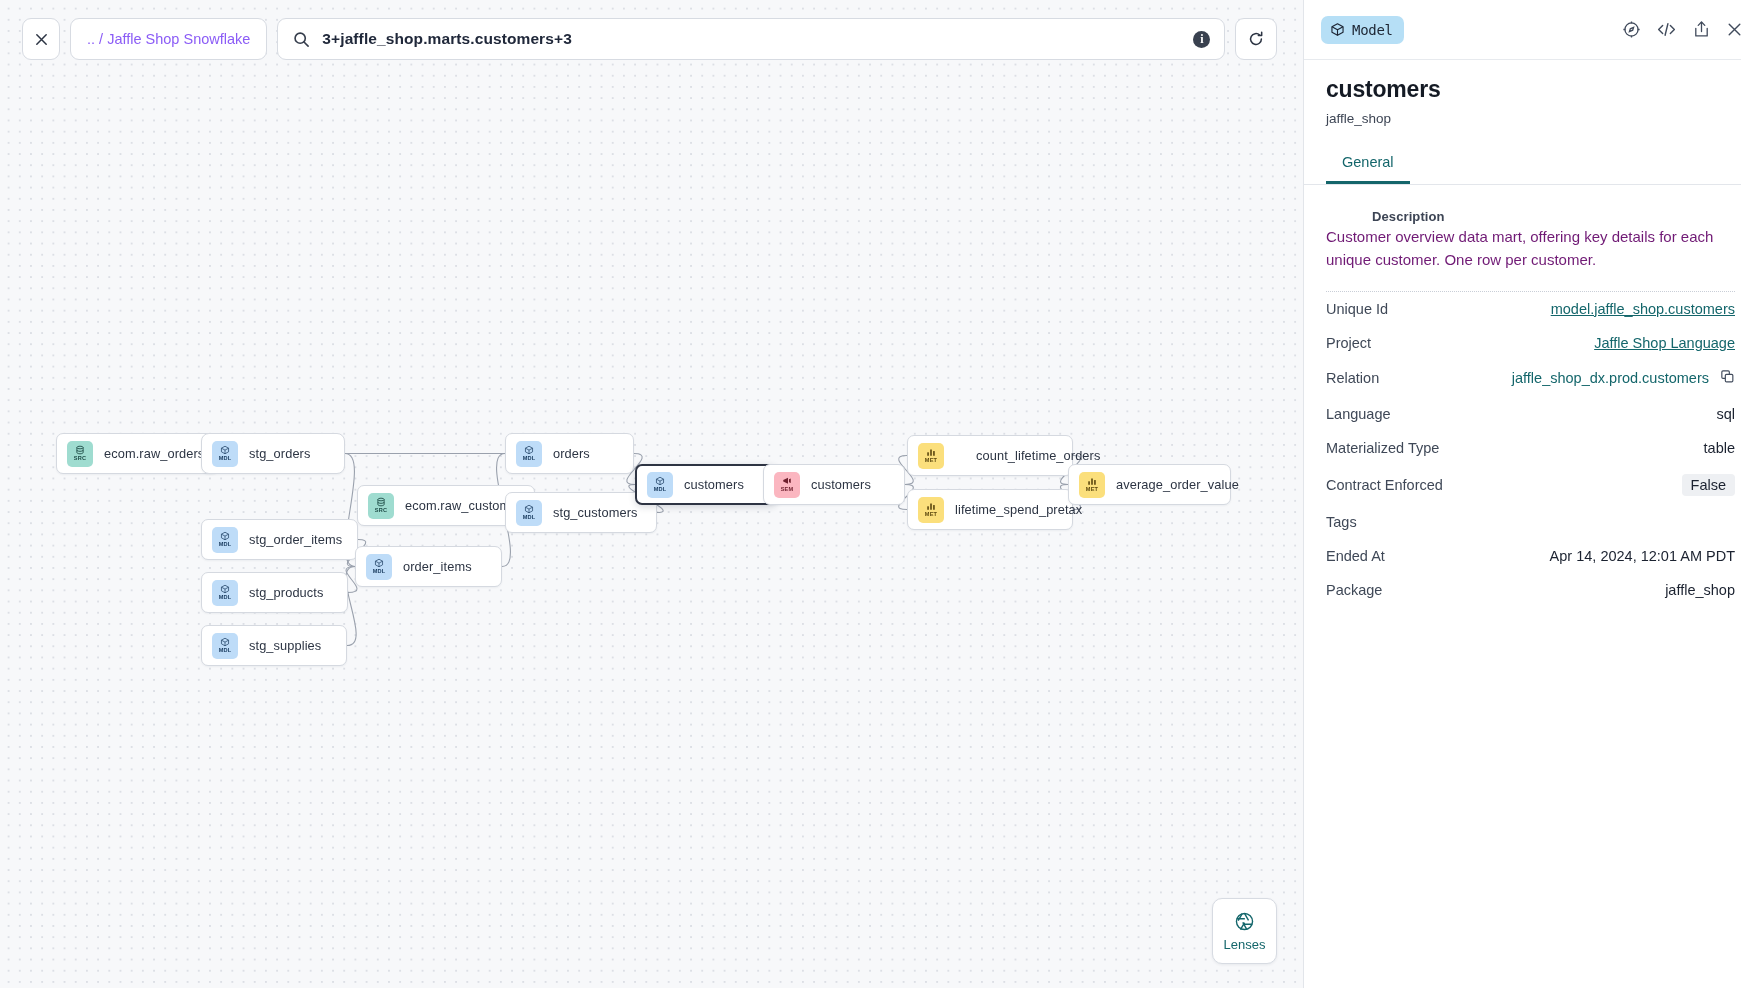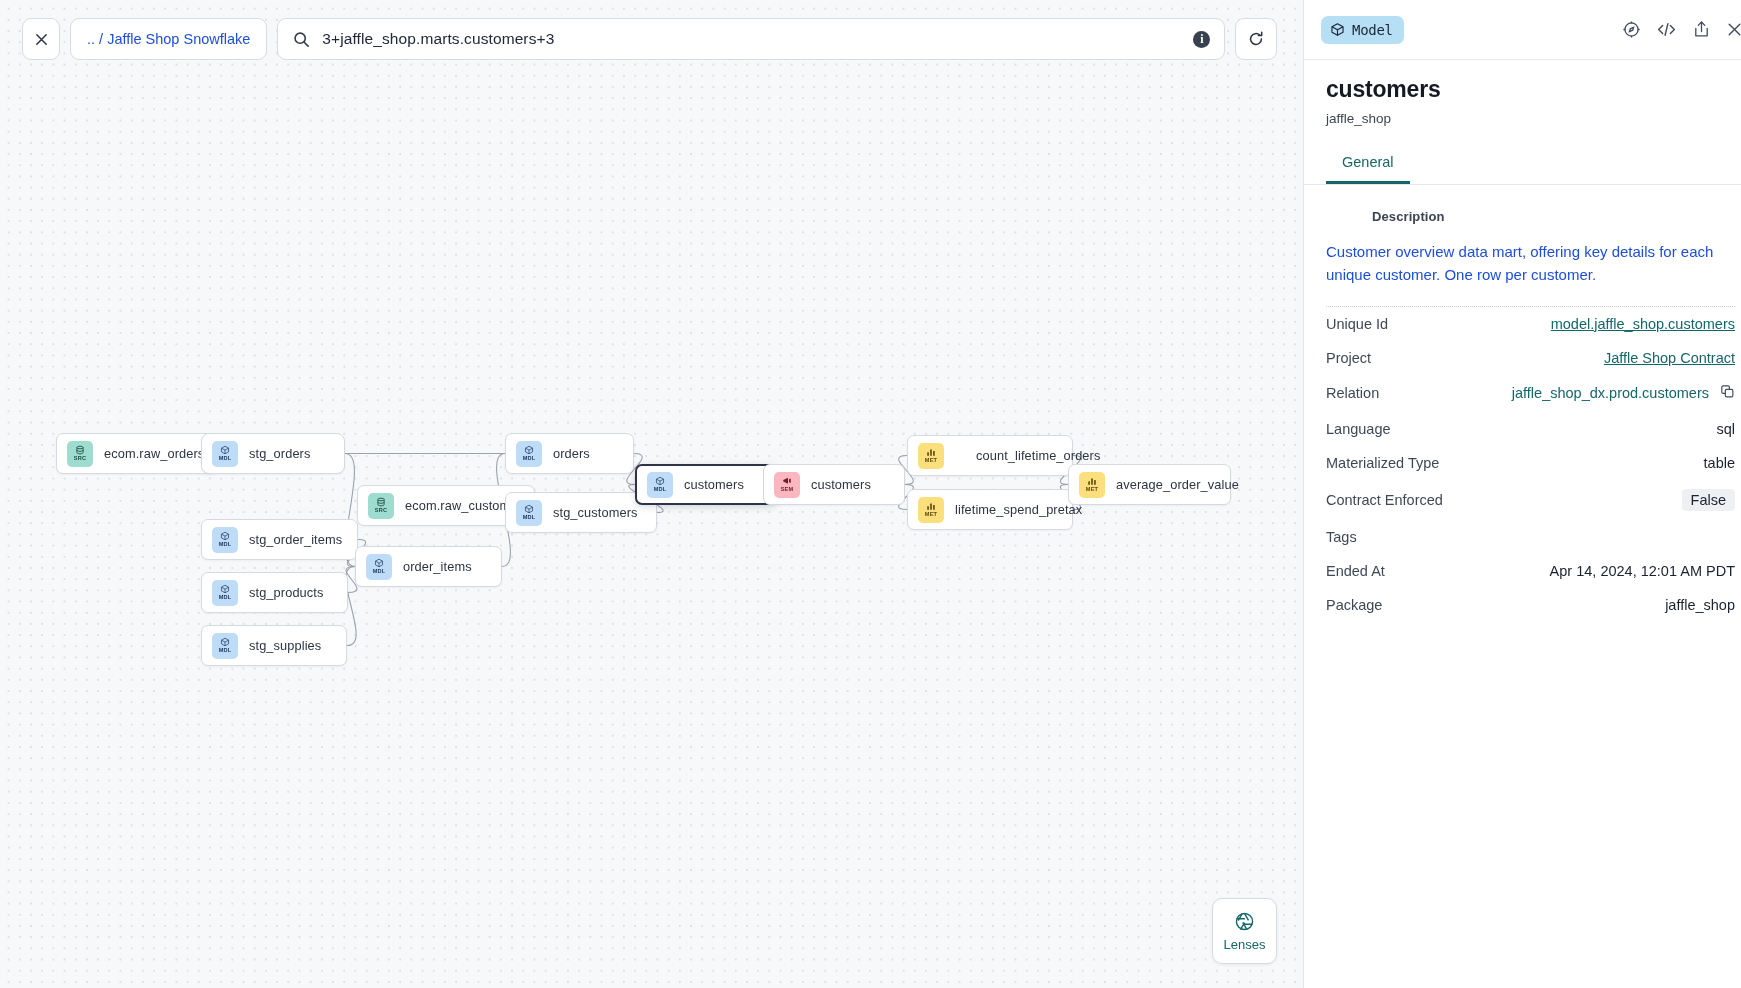--- a/index.html
+++ b/index.html
@@ -23,28 +23,28 @@
   }
 
   
   .toolbar { position: absolute; top: 18px; left: 22px; display: flex; align-items: center; gap: 10px; z-index: 20; }
   .tb-btn {
     height: 42px; background: #fff; border: 1px solid #d7dbe2; border-radius: 9px;
     display: flex; align-items: center; justify-content: center;
     color: #2c3443; cursor: pointer;
   }
   .tb-close { width: 38px; }
-  .tb-crumb { padding: 0 16px; font-size: 14.5px; color: #1d4ed8; white-space: nowrap; }
+  .tb-crumb { padding: 0 16px; font-size: 14.5px; color: #8b5cf6; white-space: nowrap; }
   .search-wrap {
     height: 42px; width: 948px; background: #fff; border: 1px solid #d7dbe2; border-radius: 9px;
     display: flex; align-items: center; padding: 0 14px 0 15px; gap: 12px; cursor: text;
   }
   .search-input {
     flex: 1; border: none; outline: none; background: transparent;
-    font-family: inherit; font-size: 15.5px; color: #20283a; letter-spacing: .1px;
+    font-family: inherit; font-size: 15.5px; color: #20283a; letter-spacing: .1px; font-weight: bold;
   }
   .info-dot {
     width: 17px; height: 17px; border-radius: 50%; background: #39414f; color: #fff;
     font-size: 12px; font-weight: bold; display: flex; align-items: center; justify-content: center;
     font-family: "Liberation Serif", serif; cursor: pointer; flex: none;
   }
   .tb-refresh { width: 42px; }
 
   
   .graph { position: absolute; inset: 0; }
@@ -88,21 +88,21 @@
   .model-chip .mtxt { font-size: 14px; color: #1c2533; font-family: "DejaVu Sans Mono", monospace; letter-spacing: -.3px; }
   .panel-actions { margin-left: auto; display: flex; align-items: center; gap: 15px; color: #414b5c; }
   .panel-actions span { cursor: pointer; display: flex; }
   .panel-head { padding: 16px 22px 0 22px; border-top: 1px solid #e7eaee; }
   .panel-title { font-size: 23px; font-weight: 700; color: #141a24; letter-spacing: -.2px; }
   .panel-sub { font-size: 13.5px; color: #3d4554; margin-top: 8px; }
   .tabs { display: flex; padding: 0 22px; margin-top: 22px; border-bottom: 1px solid #e3e6eb; }
   .tab { font-size: 14.5px; color: #14666b; padding: 6px 16px 11px 16px; border-bottom: 3px solid #14666b; cursor: pointer; font-weight: 500; }
   .panel-body { padding: 24px 22px 0 22px; overflow-y: auto; flex: 1; }
   .sec-label { font-size: 13px; font-weight: 700; color: #3c4454; letter-spacing: .1px; padding-left: 46px; }
-  .desc { font-size: 15px; line-height: 1.52; color: #1d4ed8; margin-top: 17px; }
+  .desc { font-size: 15px; line-height: 1.52; color: #701a75; margin-top: 2px; }
   .divider { border-top: 1px dotted #c9ced7; margin: 19px 0 0 0; }
   .prow { display: flex; align-items: center; justify-content: space-between; min-height: 33px; padding: 9px 0; gap: 12px; }
   .pkey { font-size: 14.5px; color: #3f4857; white-space: nowrap; }
   .pval { font-size: 14.5px; color: #1b2230; text-align: right; }
   .pval.link { color: #14666b; text-decoration: underline; cursor: pointer; }
   .pval.chipbox { background: #eef0f3; border-radius: 4px; padding: 3px 9px; }
   .pval.ok { background: #b9f0cd; color: #12603a; border-radius: 13px; padding: 5px 17px; font-size: 14px; }
   .relwrap { display: flex; align-items: center; gap: 11px; }
 </style>
 </head>
@@ -366,21 +366,21 @@
       <div class="sec-label">Description</div>
       <div class="desc">Customer overview data mart, offering key details for each unique customer. One row per customer.</div>
       <div class="divider"></div>
       <div id="prop-list">
           <div class="prow">
             <div class="pkey">Unique Id</div>
             <div class="pval link">model.jaffle_shop.customers</div>
           </div>
           <div class="prow">
             <div class="pkey">Project</div>
-            <div class="pval link">Jaffle Shop Contract</div>
+            <div class="pval link">Jaffle Shop Language</div>
           </div>
           <div class="prow">
             <div class="pkey">Relation</div>
             <div class="relwrap">
               <span class="pval link" style="text-decoration: none;">jaffle_shop_dx.prod.customers</span>
               <span><svg width="15" height="15" viewBox="0 0 18 18" fill="none" stroke="#414b5c" stroke-width="1.4" stroke-linejoin="round">
                   <rect x="2.2" y="2.2" width="9" height="9" rx="1.4"></rect>
                   <rect x="6.4" y="6.4" width="9" height="9" rx="1.4" fill="#fff"></rect>
                 </svg></span>
             </div>

